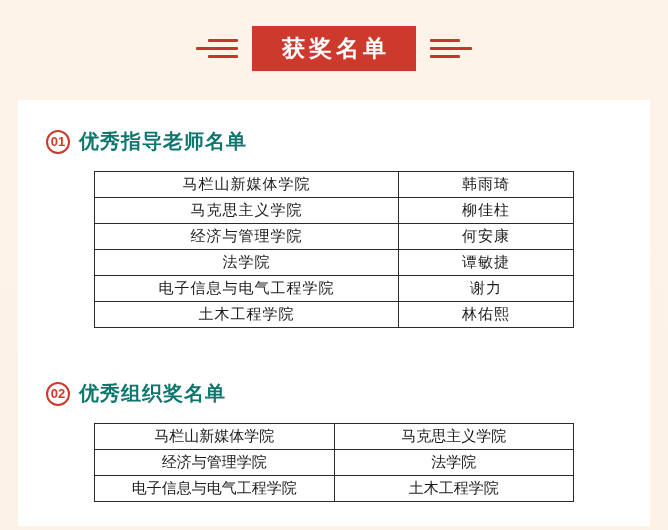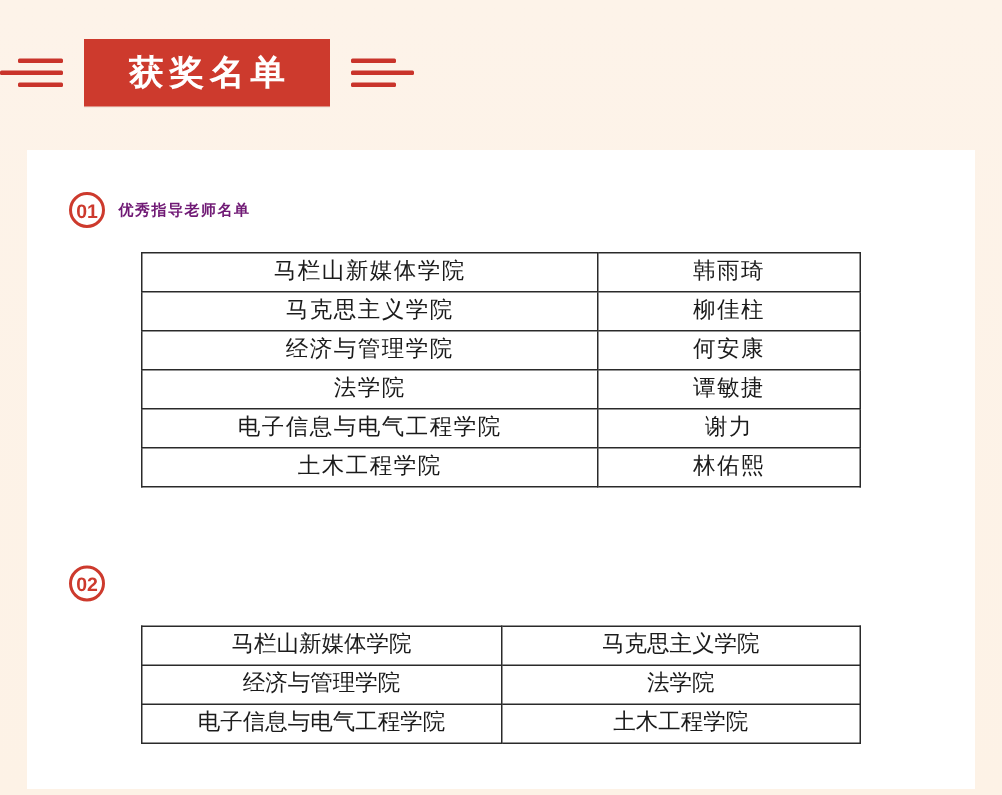--- a/index.html
+++ b/index.html
@@ -18,21 +18,21 @@
     width: 668px;
     height: 530px;
     background: linear-gradient(180deg, #fdf3e9 0%, #fdf2e6 100%);
     box-sizing: border-box;
   }
 
   
   .banner {
     display: flex;
     align-items: center;
-    justify-content: flex-start;
+    justify-content: center;
     padding-top: 26px;
     gap: 14px;
   }
   .deco {
     display: flex;
     flex-direction: column;
     gap: 5px;
     width: 42px;
   }
   .deco span {
@@ -86,22 +86,22 @@
     color: #cd3a2d;
     font-size: 13px;
     font-weight: bold;
     display: flex;
     align-items: center;
     justify-content: center;
     box-sizing: border-box;
     flex: 0 0 auto;
   }
   .section-title {
-    color: #701a75;
-    font-size: 10px;
+    color: #0f766e;
+    font-size: 20px;
     font-weight: bold;
     letter-spacing: 1px;
   }
 
   
   .tbl-wrap {
     padding: 0 48px 8px 48px;
   }
   table.award {
     border-collapse: collapse;
@@ -180,20 +180,21 @@
               <td class="person">林佑熙</td>
             </tr>
           </tbody>
         </table>
       </div>
     </div>
 
     <div class="section section-2">
       <div class="section-head">
         <div class="num-badge">02</div>
+        <div class="section-title">优秀组织奖名单</div>
       </div>
       <div class="tbl-wrap">
         <table class="award award2">
           <tbody>
             <tr>
               <td>马栏山新媒体学院</td>
               <td>马克思主义学院</td>
             </tr>
             <tr>
               <td>经济与管理学院</td>

